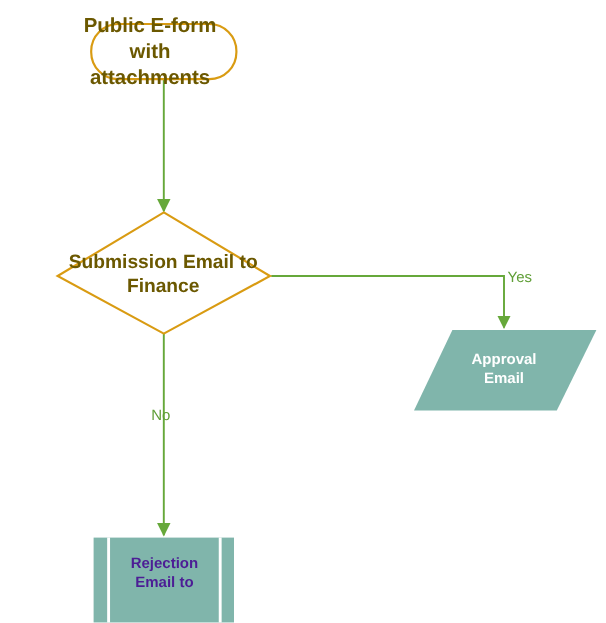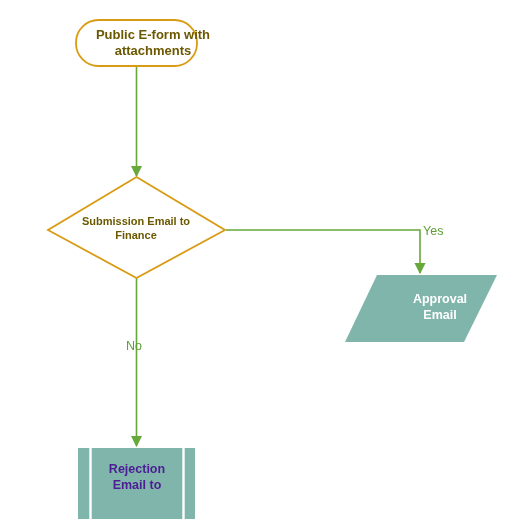--- a/index.html
+++ b/index.html
@@ -29,37 +29,37 @@
     display: flex;
     align-items: center;
     justify-content: center;
     text-align: center;
     font-weight: bold;
     line-height: 1.25;
     pointer-events: none;
     white-space: pre-line;
   }
   .label-terminator {
-    left: 92px;
+    left: 64px;
     top: 20px;
     width: 122px;
     height: 46px;
-    font-size: 13px;
+    font-size: 17px;
     color: #6b5800;
   }
   .label-decision {
     left: 56px;
     top: 205px;
     width: 160px;
     height: 48px;
-    font-size: 11px;
+    font-size: 16px;
     color: #6b5800;
   }
   .label-data {
-    left: 380px;
+    left: 360px;
     top: 285px;
     width: 120px;
     height: 46px;
     font-size: 12.5px;
     color: #ffffff;
   }
   .label-process {
     left: 92px;
     top: 455px;
     width: 90px;

